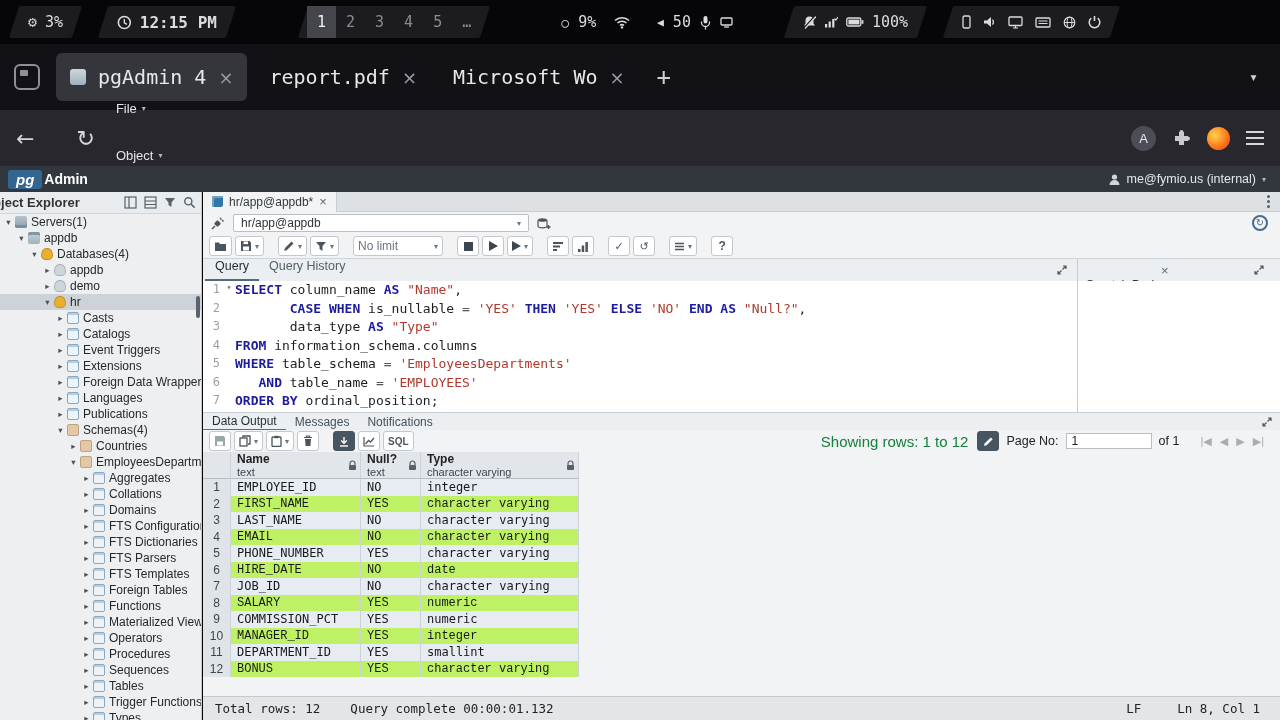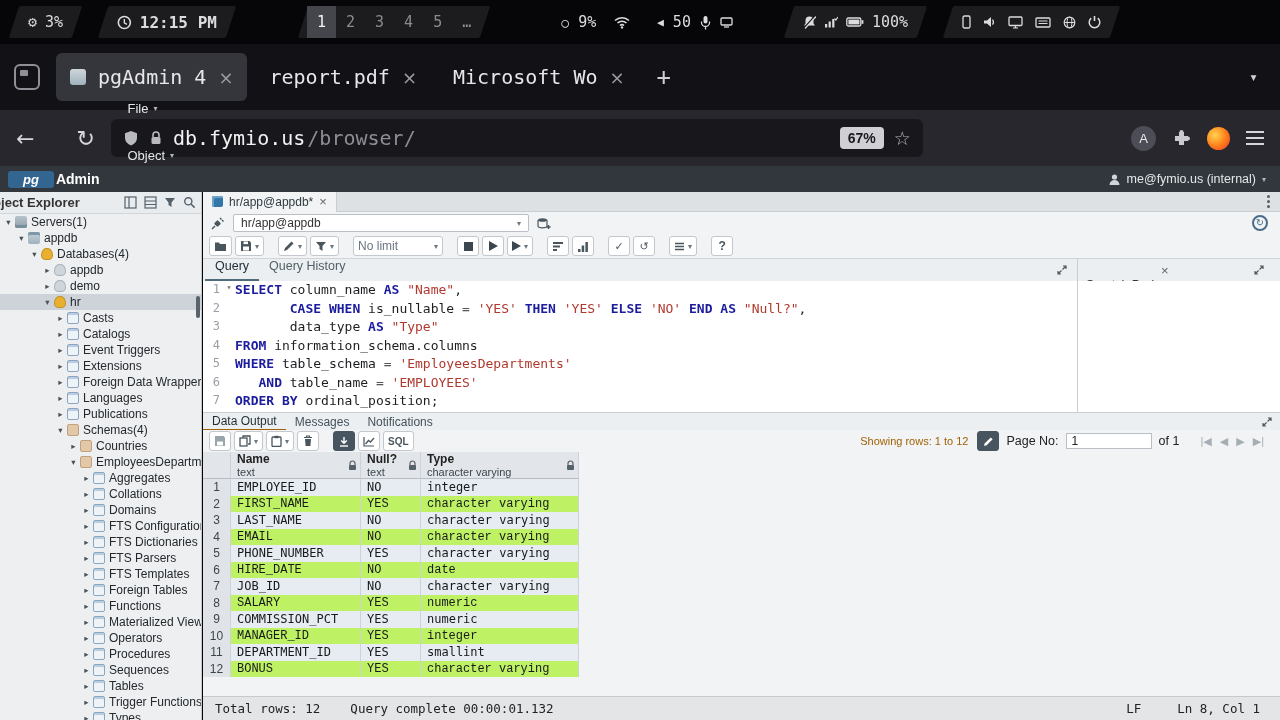--- a/index.html
+++ b/index.html
@@ -51,22 +51,22 @@
   .acct { width:25px; height:25px; border-radius:50%; background:#4d4d57; color:#e8e8ec; font-size:13px;
           display:flex; align-items:center; justify-content:center; }
   .ffox { width:23px; height:23px; border-radius:50%;
           background:radial-gradient(circle at 35% 35%, #ffd54f, #ff7a18 55%, #e53935); }
   .hamburger { display:flex; flex-direction:column; gap:4px; }
   .hamburger i { display:block; width:18px; height:2px; background:#d5d5da; }
 
   
   #pgheader { position:absolute; left:0; top:166px; width:1280px; height:26px; background:#31373d;
               display:flex; align-items:center; padding:0 8px; color:#e4e7ea; font-size:13px; }
-  .pg-badge { background:#326690; color:#fff; font-weight:bold; font-style:italic; font-size:13px;
-              border-radius:3px; padding:1px 15px; }
+  .pg-badge { background:#326690; color:#fff; font-weight:bold; font-style:italic; font-size:15px;
+              border-radius:3px; padding:1px 8px; }
   .pg-name { font-weight:bold; font-size:14px; margin-left:2px; color:#fff; }
   .pg-menus { display:flex; gap:32px; margin-left:28px;flex-direction:column; }
   .menu-item { display:flex; align-items:center; gap:5px; }
   .caret-s { font-size:8px; color:#aeb6bc; }
   .pg-user { margin-left:auto; display:flex; align-items:center; gap:6px; margin-right:6px; font-size:12.5px; }
 
   
   #sidebar { position:absolute; left:0; top:192px; width:202px; height:528px; background:#edeff1;
              border-right:1px solid #c5c9cc; overflow:hidden; }
   .sb-header { height:22px; background:#e9ecef; border-bottom:1px solid #d2d6d9; display:flex;
@@ -146,21 +146,21 @@
                     padding:0 8px; font-size:12.5px; color:#333; }
   .scratch-title { text-decoration:underline dotted #777;margin-top:30px; }
   .scratch-body { flex:1; background:#fff; }
 
   .out-tabs { height:18px; background:#eceff1; border-top:1px solid #c8cdd1; display:flex;
               align-items:center; }
   .out-tab { padding:0 9px; height:18px; display:flex; align-items:center; font-size:12px; color:#44525c; }
   .out-tab.active { color:#1f2d36; border-bottom:2px solid #a16207; }
 
   .res-toolbar { height:22px; background:#f1f3f4; display:flex; align-items:center; gap:3px; padding:0 6px; }
-  .showing { margin-left:auto; font-size:11px; color:#a16207; }
+  .showing { margin-left:auto; font-size:15px; color:#15803d; }
   .pagelabel, .pageof { font-size:12.5px; color:#222; margin:0 4px; }
   .page-input { width:86px; height:16px; border:1px solid #b9bfc5; font-size:12px; padding:0 5px;
                 color:#222; background:#fff; font-family:"Liberation Sans", sans-serif; }
   .pager { display:flex; gap:4px; margin:0 8px 0 12px; color:#a6adb3; font-size:11px; }
   .pager span { padding:1px 2px; }
   .sqlbtn { font-size:10px; font-weight:bold; }
 
   .grid-area { flex:1; position:relative; background:#f1f3f4; overflow:hidden; }
   .g-row { display:flex;align-items:flex-end; }
   .g-cell { border-right:1px solid #ccd2d8; overflow:hidden; white-space:nowrap;
@@ -300,34 +300,20 @@
     <span class="tab-close">×</span>
   </div>
   <span class="newtab">+</span>
   <span class="flex-sp"></span>
   <span class="tabs-chevron">▾</span>
 </div>
 
 <div id="urlbar">
   <span class="nav-glyph">←</span>
   <span class="nav-glyph" style="margin-left:26px;">↻</span>
-  <div class="url-field">
-    <svg width="16" height="17" viewBox="0 0 16 17">
-        <path d="M8 1l6 2.2v4.6c0 3.8-2.5 6.2-6 7.7-3.5-1.5-6-3.9-6-7.7V3.2z" fill="#b9b9c0"></path>
-      </svg>
-    <svg width="14" height="16" viewBox="0 0 14 16">
-        <path d="M4 7V5a3 3 0 0 1 6 0v2" fill="none" stroke="#b9b9c0" stroke-width="1.6"></path>
-        <rect x="2.5" y="7" width="9" height="7" rx="1.5" fill="#b9b9c0"></rect>
-      </svg>
-    <span class="url-domain">db.fymio.us</span>
-    <span class="url-path" style="margin-left:-8px;">/browser/</span>
-    <span class="flex-sp"></span>
-    <span class="zoom-badge">67%</span>
-    <span class="star">☆</span>
-  </div>
   <span class="flex-sp"></span>
   <span class="acct">A</span>
   <svg width="19" height="19" viewBox="0 0 19 19">
       <path d="M7 3h5v4h4v5h-4v4H7v-4H3V7h4z" fill="#c9c9cf"></path>
       <circle cx="9.5" cy="3" r="2" fill="#c9c9cf"></circle>
       <circle cx="16" cy="9.5" r="2" fill="#c9c9cf"></circle>
     </svg>
   <span class="ffox"></span>
   <span class="hamburger">
       <i></i>

